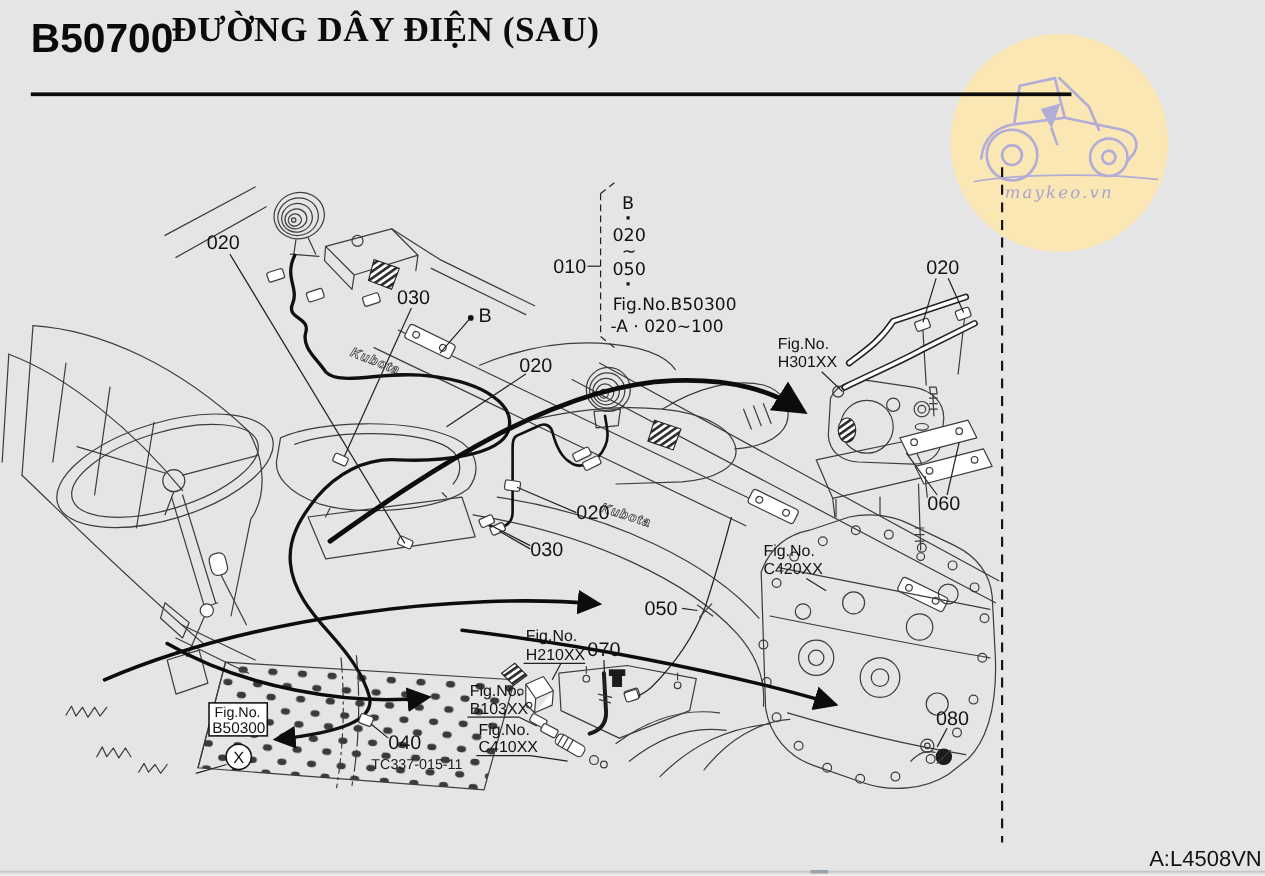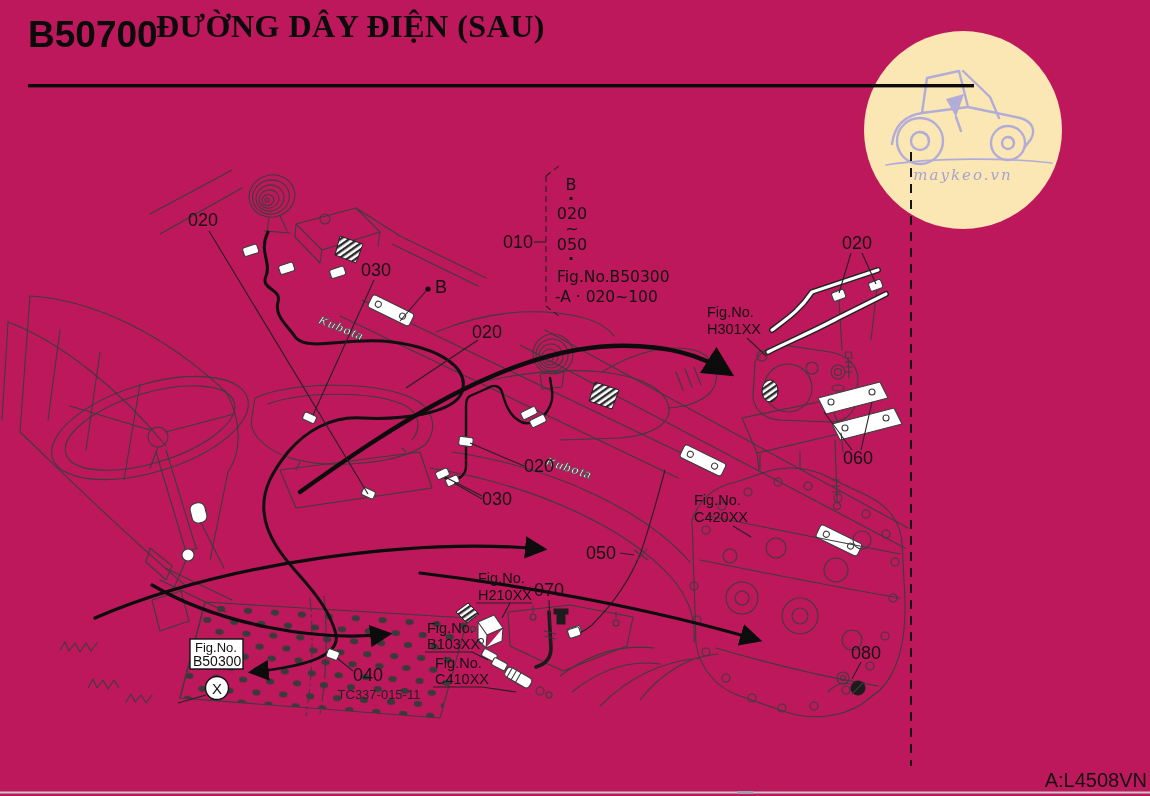--- a/index.html
+++ b/index.html
@@ -1,16 +1,16 @@
 <!DOCTYPE html>
 <html><head>
 <meta charset="utf-8">
 <style>
   html,body{margin:0;padding:0;background:#fff;width:1150px;height:796px;overflow:hidden;}
-  .page{position:relative;width:1150px;height:796px;background:#be185d;font-family:"Liberation Sans",sans-serif;}
+  .page{position:relative;width:1150px;height:796px;background:#e5e5e5;font-family:"Liberation Sans",sans-serif;}
   .code{position:absolute;left:28px;top:14px;font-size:37px;font-weight:bold;letter-spacing:0px;color:#0b0b0b;}
   .title-vi{position:absolute;left:156px;top:8px;font-size:32px;font-weight:bold;color:#0b0b0b;font-family:"Liberation Serif","DejaVu Serif",serif;letter-spacing:.5px;white-space:nowrap;}
   .title-en{position:absolute;left:156px;top:38px;font-size:27px;font-weight:bold;color:#0b0b0b;font-family:"Liberation Sans",sans-serif;letter-spacing:.2px;white-space:nowrap;}
   svg text{fill:#121212;}
   .pl{font:18px "Liberation Sans",sans-serif;text-anchor:middle;}
   .fig{font:14.5px "Liberation Sans",sans-serif;text-anchor:start;}
   .note-c{font:16px "DejaVu Sans",sans-serif;text-anchor:middle;}
   .note-l{font:15.5px "DejaVu Sans",sans-serif;text-anchor:start;}
   .small{font:13px "Liberation Sans",sans-serif;text-anchor:middle;fill:#222;}
   .footer-code{font:20px "Liberation Sans",sans-serif;text-anchor:end;}

